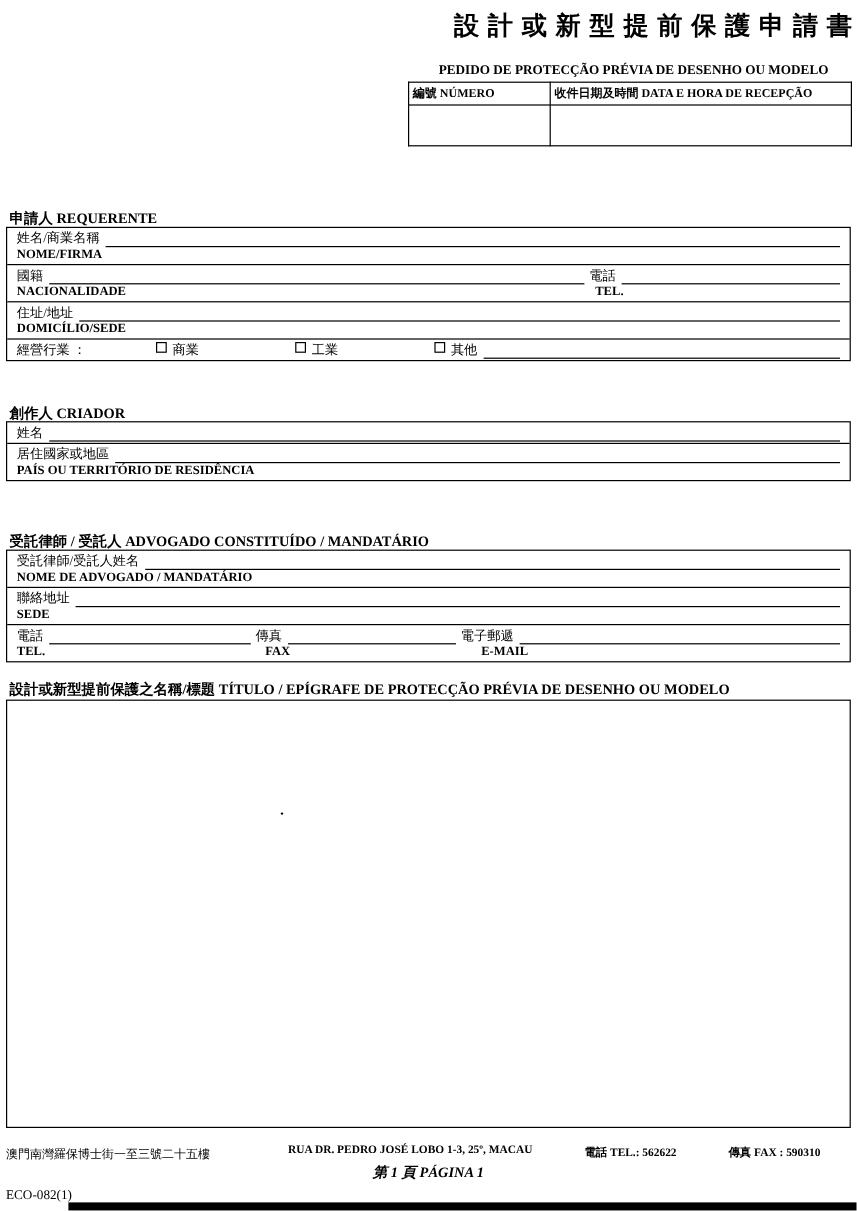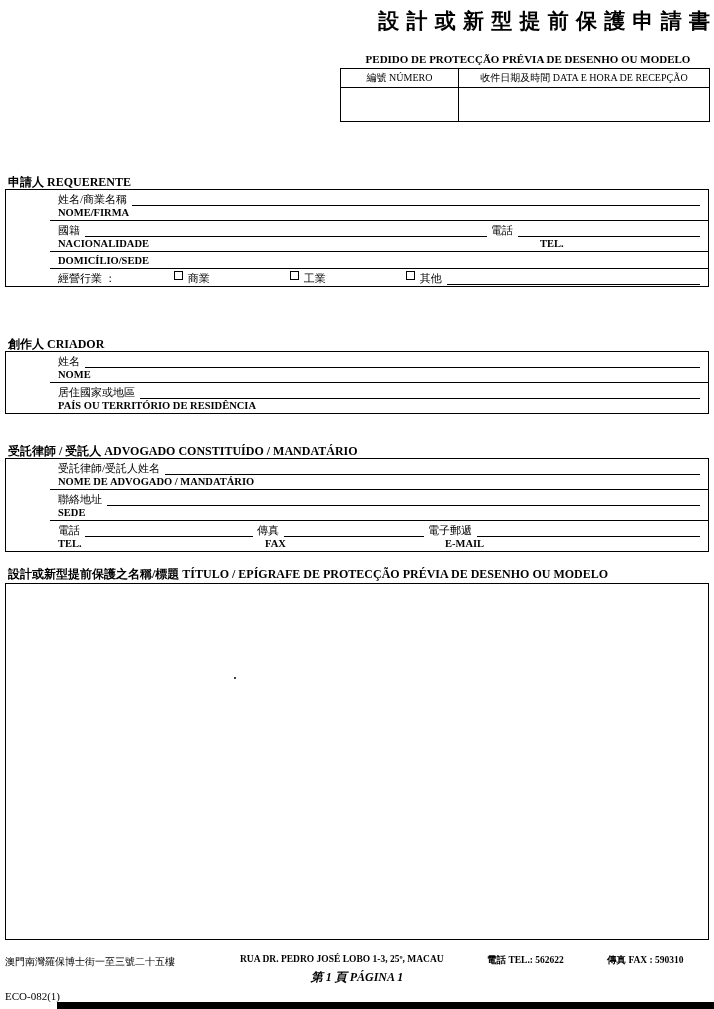--- a/index.html
+++ b/index.html
@@ -22,32 +22,32 @@
     position:absolute; top:53px; left:346px; width:364px;
     text-align:center; font-size:11px; font-weight:bold; white-space:nowrap;
   }
   table.rec-table {
     position:absolute; top:68px; left:340px; width:370px;
     border-collapse:collapse;
   }
   table.rec-table th, table.rec-table td {
     border:1px solid #000; font-size:10px; padding:2px 3px; white-space:nowrap;
   }
-  table.rec-table th { font-weight:normal; text-align:center; }
+  table.rec-table th { font-weight:bold; text-align:left; }
   table.rec-table .col-num { width:118px; }
   table.rec-table td { height:34px; }
 
   
   .sec-title {
     position:absolute; left:8px;
     font-size:12px; font-weight:bold; white-space:nowrap;
   }
   .fbox {
     position:absolute; left:5px; width:704px;
-    border:1px solid #000; background:#fff;padding-left:44px;
+    border:1px solid #000; background:#fff;
   }
   .fgroup { padding:2px 8px 1px 8px; border-bottom:1px solid #000; }
   .fgroup.last { border-bottom:none; }
   .frow {
     display:flex; align-items:flex-end;
     font-size:11px; line-height:14px; white-space:nowrap;
   }
   .fill {
     flex:1 1 auto; border-bottom:1px solid #000;
     height:12px; margin-left:5px; min-width:20px;
@@ -131,20 +131,24 @@
         <span class="lab gap">電話</span>
         <span class="fill fixed-182"></span>
       </div>
       <div class="sub">
         <span>NACIONALIDADE</span>
         <span class="abs" style="left:482px">TEL.</span>
       </div>
     </div>
 
     <div class="fgroup">
+      <div class="frow">
+        <span class="lab">住址/地址</span>
+        <span class="fill"></span>
+      </div>
       <div class="sub">DOMICÍLIO/SEDE</div>
     </div>
 
     <div class="fgroup last">
       <div class="frow">
         <span class="lab">經營行業 ：</span>
         <span class="cbgroup" style="margin-left:58px">
           <span class="cb"></span>
           <span class="lab">商業</span>
         </span>
@@ -161,21 +165,20 @@
     </div>
   </div>
 
   <div class="sec-title" style="top:336px">創作人  CRIADOR</div>
   <div class="fbox" style="top:351px">
     <div class="fgroup">
       <div class="frow">
         <span class="lab">姓名</span>
         <span class="fill"></span>
       </div>
-      <div class="sub">NOME</div>
     </div>
     <div class="fgroup last">
       <div class="frow">
         <span class="lab">居住國家或地區</span>
         <span class="fill"></span>
       </div>
       <div class="sub">PAÍS OU TERRITÓRIO DE RESIDÊNCIA</div>
     </div>
   </div>
 

